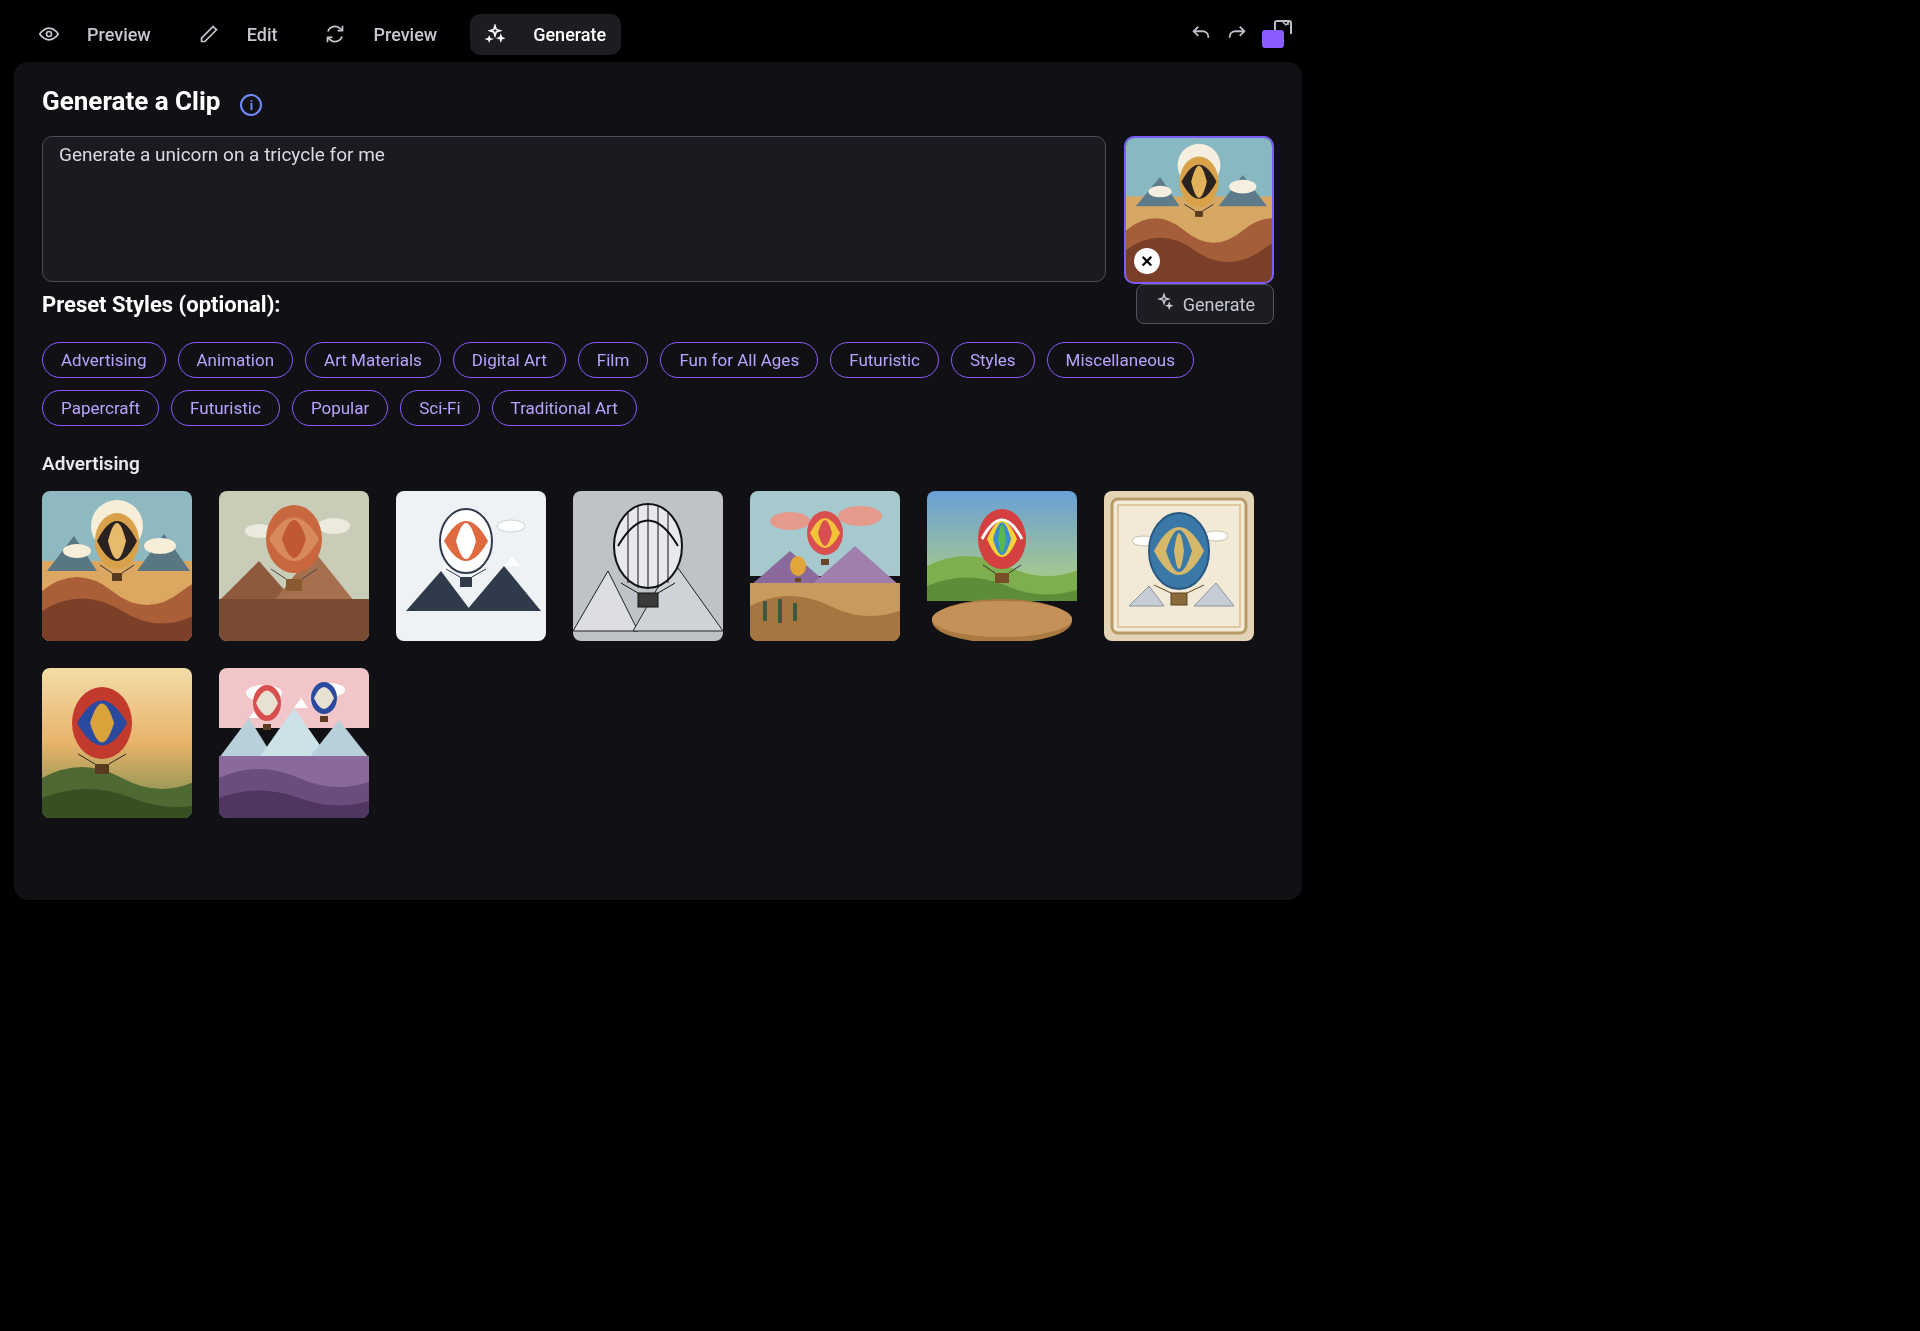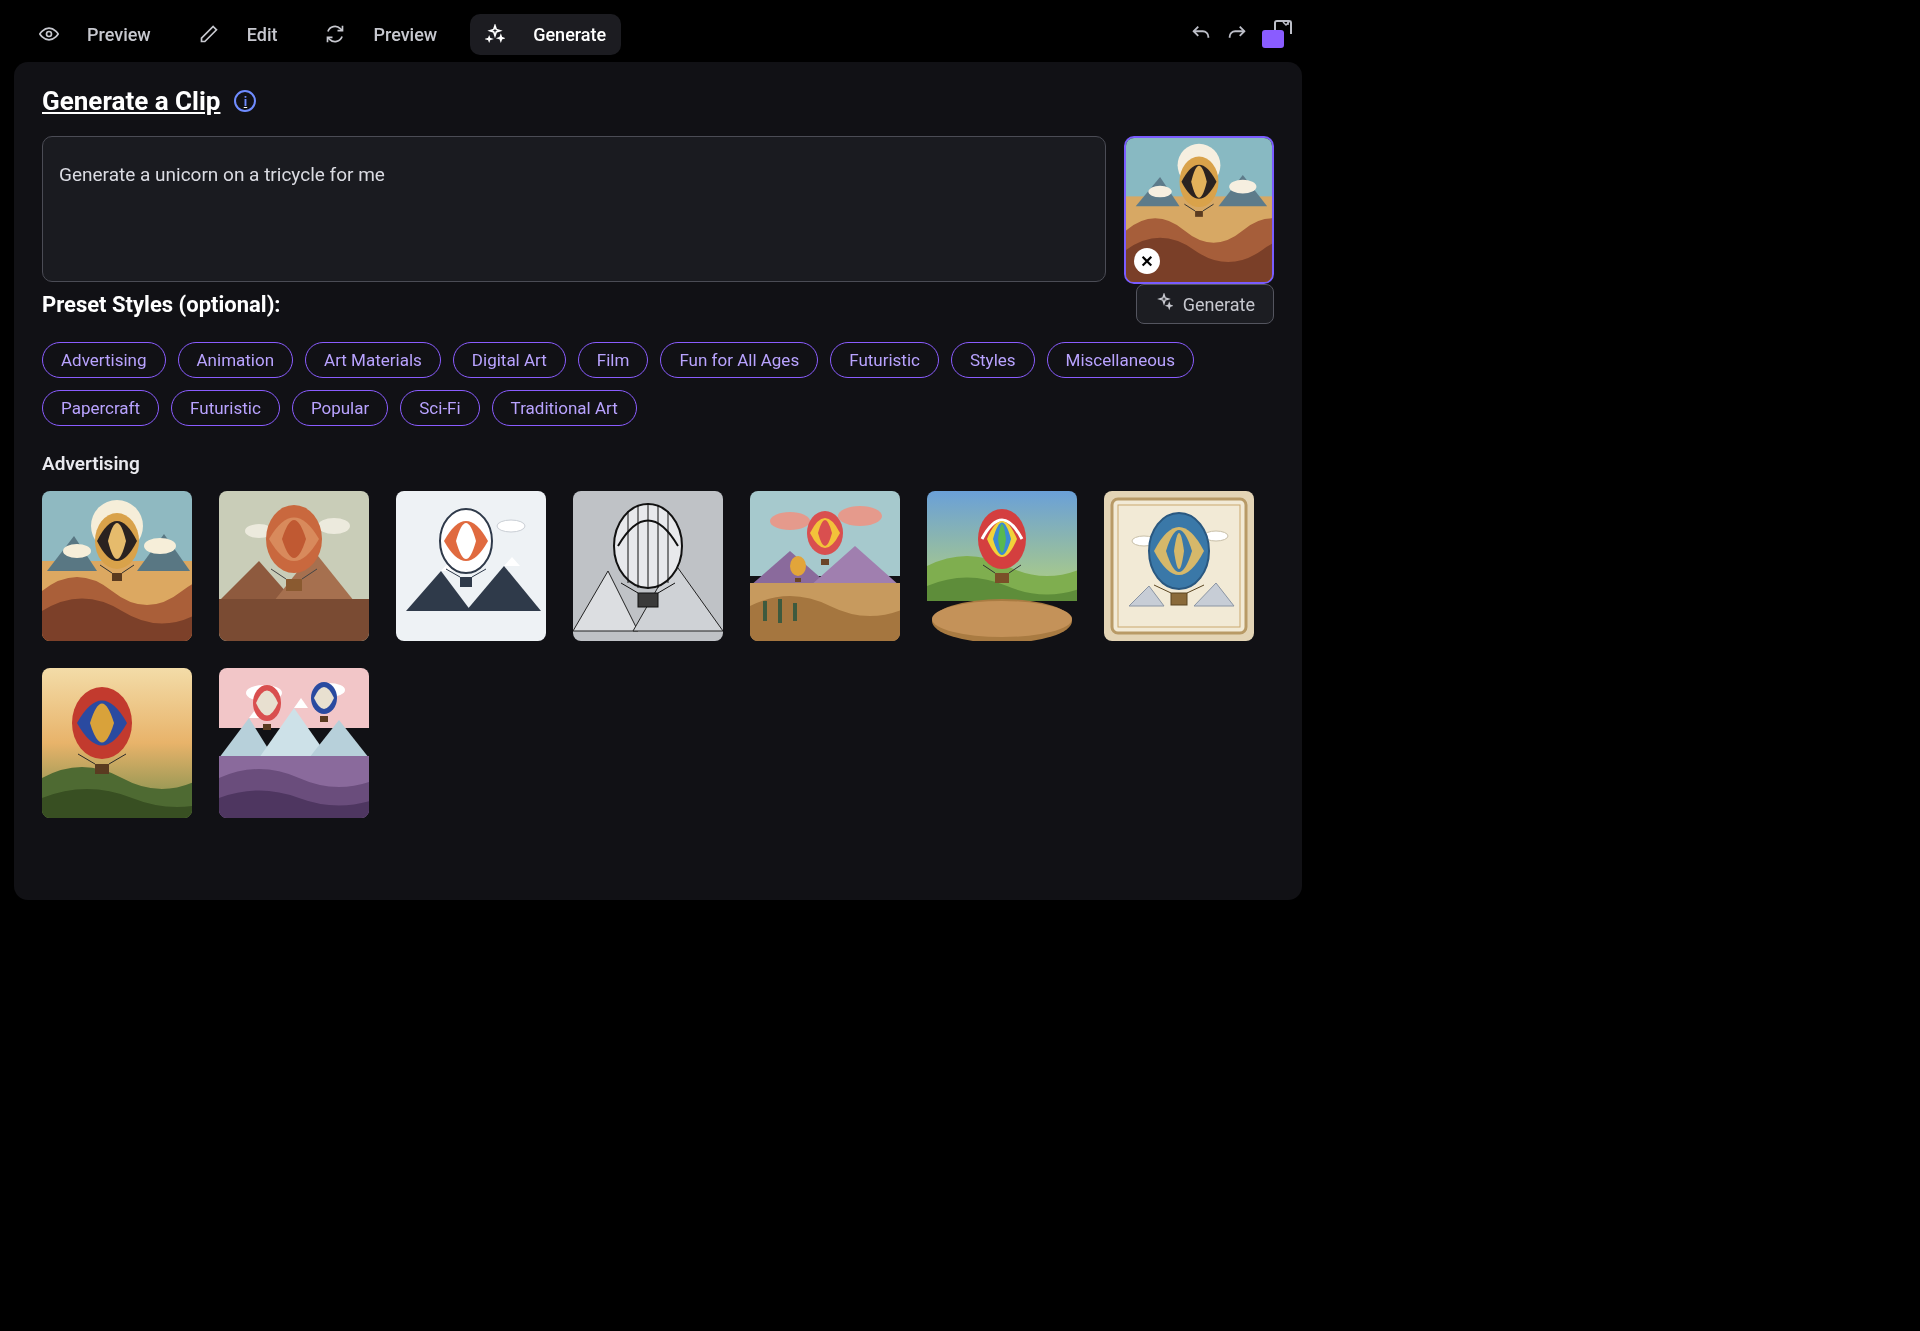--- a/index.html
+++ b/index.html
@@ -43,33 +43,33 @@
   .sheet-icon .front { position:absolute; left:0; bottom:0; width:22px; height:18px; background:#8a5cff; border-radius:3px;}
   .sheet-icon .arrow { position:absolute; right:1px; top:-1px; width:10px; height:10px; }
 
   .panel {
     margin-top: 4px;
     background: #111115;
     border-radius: 14px;
     padding: 24px 28px 28px 28px;
     height: 838px;
   }
-  .panel-title-row { display:flex; align-items:center; gap:14px;text-decoration:underline; }
+  .panel-title-row { display:flex; align-items:flex-end; gap:20px; }
   .panel-title { font-size: 26px; font-weight: 700; }
   .info-circle {
     width:22px; height:22px; border:2px solid #6f8cff; border-radius:50%;
     display:inline-flex; align-items:center; justify-content:center;
     color:#6f8cff; font-size:13px; font-weight:700;
   }
   .panel-sub { color:#d6d8df; font-size:18px; margin-top:14px; }
 
   .prompt-row { display:flex; gap:18px; margin-top:20px; align-items:flex-start; }
   .prompt-box {
     flex:1; background:#1a1b20; border:1px solid #4b4c55; border-radius:10px;
-    padding:26px 16px; min-height:146px; color:#dadbe2; font-size:19px;
+    padding:6px 16px; min-height:146px; color:#dadbe2; font-size:19px;
     resize:none; outline:none; font-family:inherit;
   }
   .ref-thumb {
     width:150px; height:148px; border:2px solid #7a5cff; border-radius:10px;
     position:relative; overflow:hidden; flex-shrink:0;
   }
   .ref-thumb .close {
     position:absolute; left:8px; bottom:8px; width:26px; height:26px;
     background:#fff; border-radius:50%; display:flex; align-items:center;
     justify-content:center; color:#000; font-size:16px; font-weight:700;

